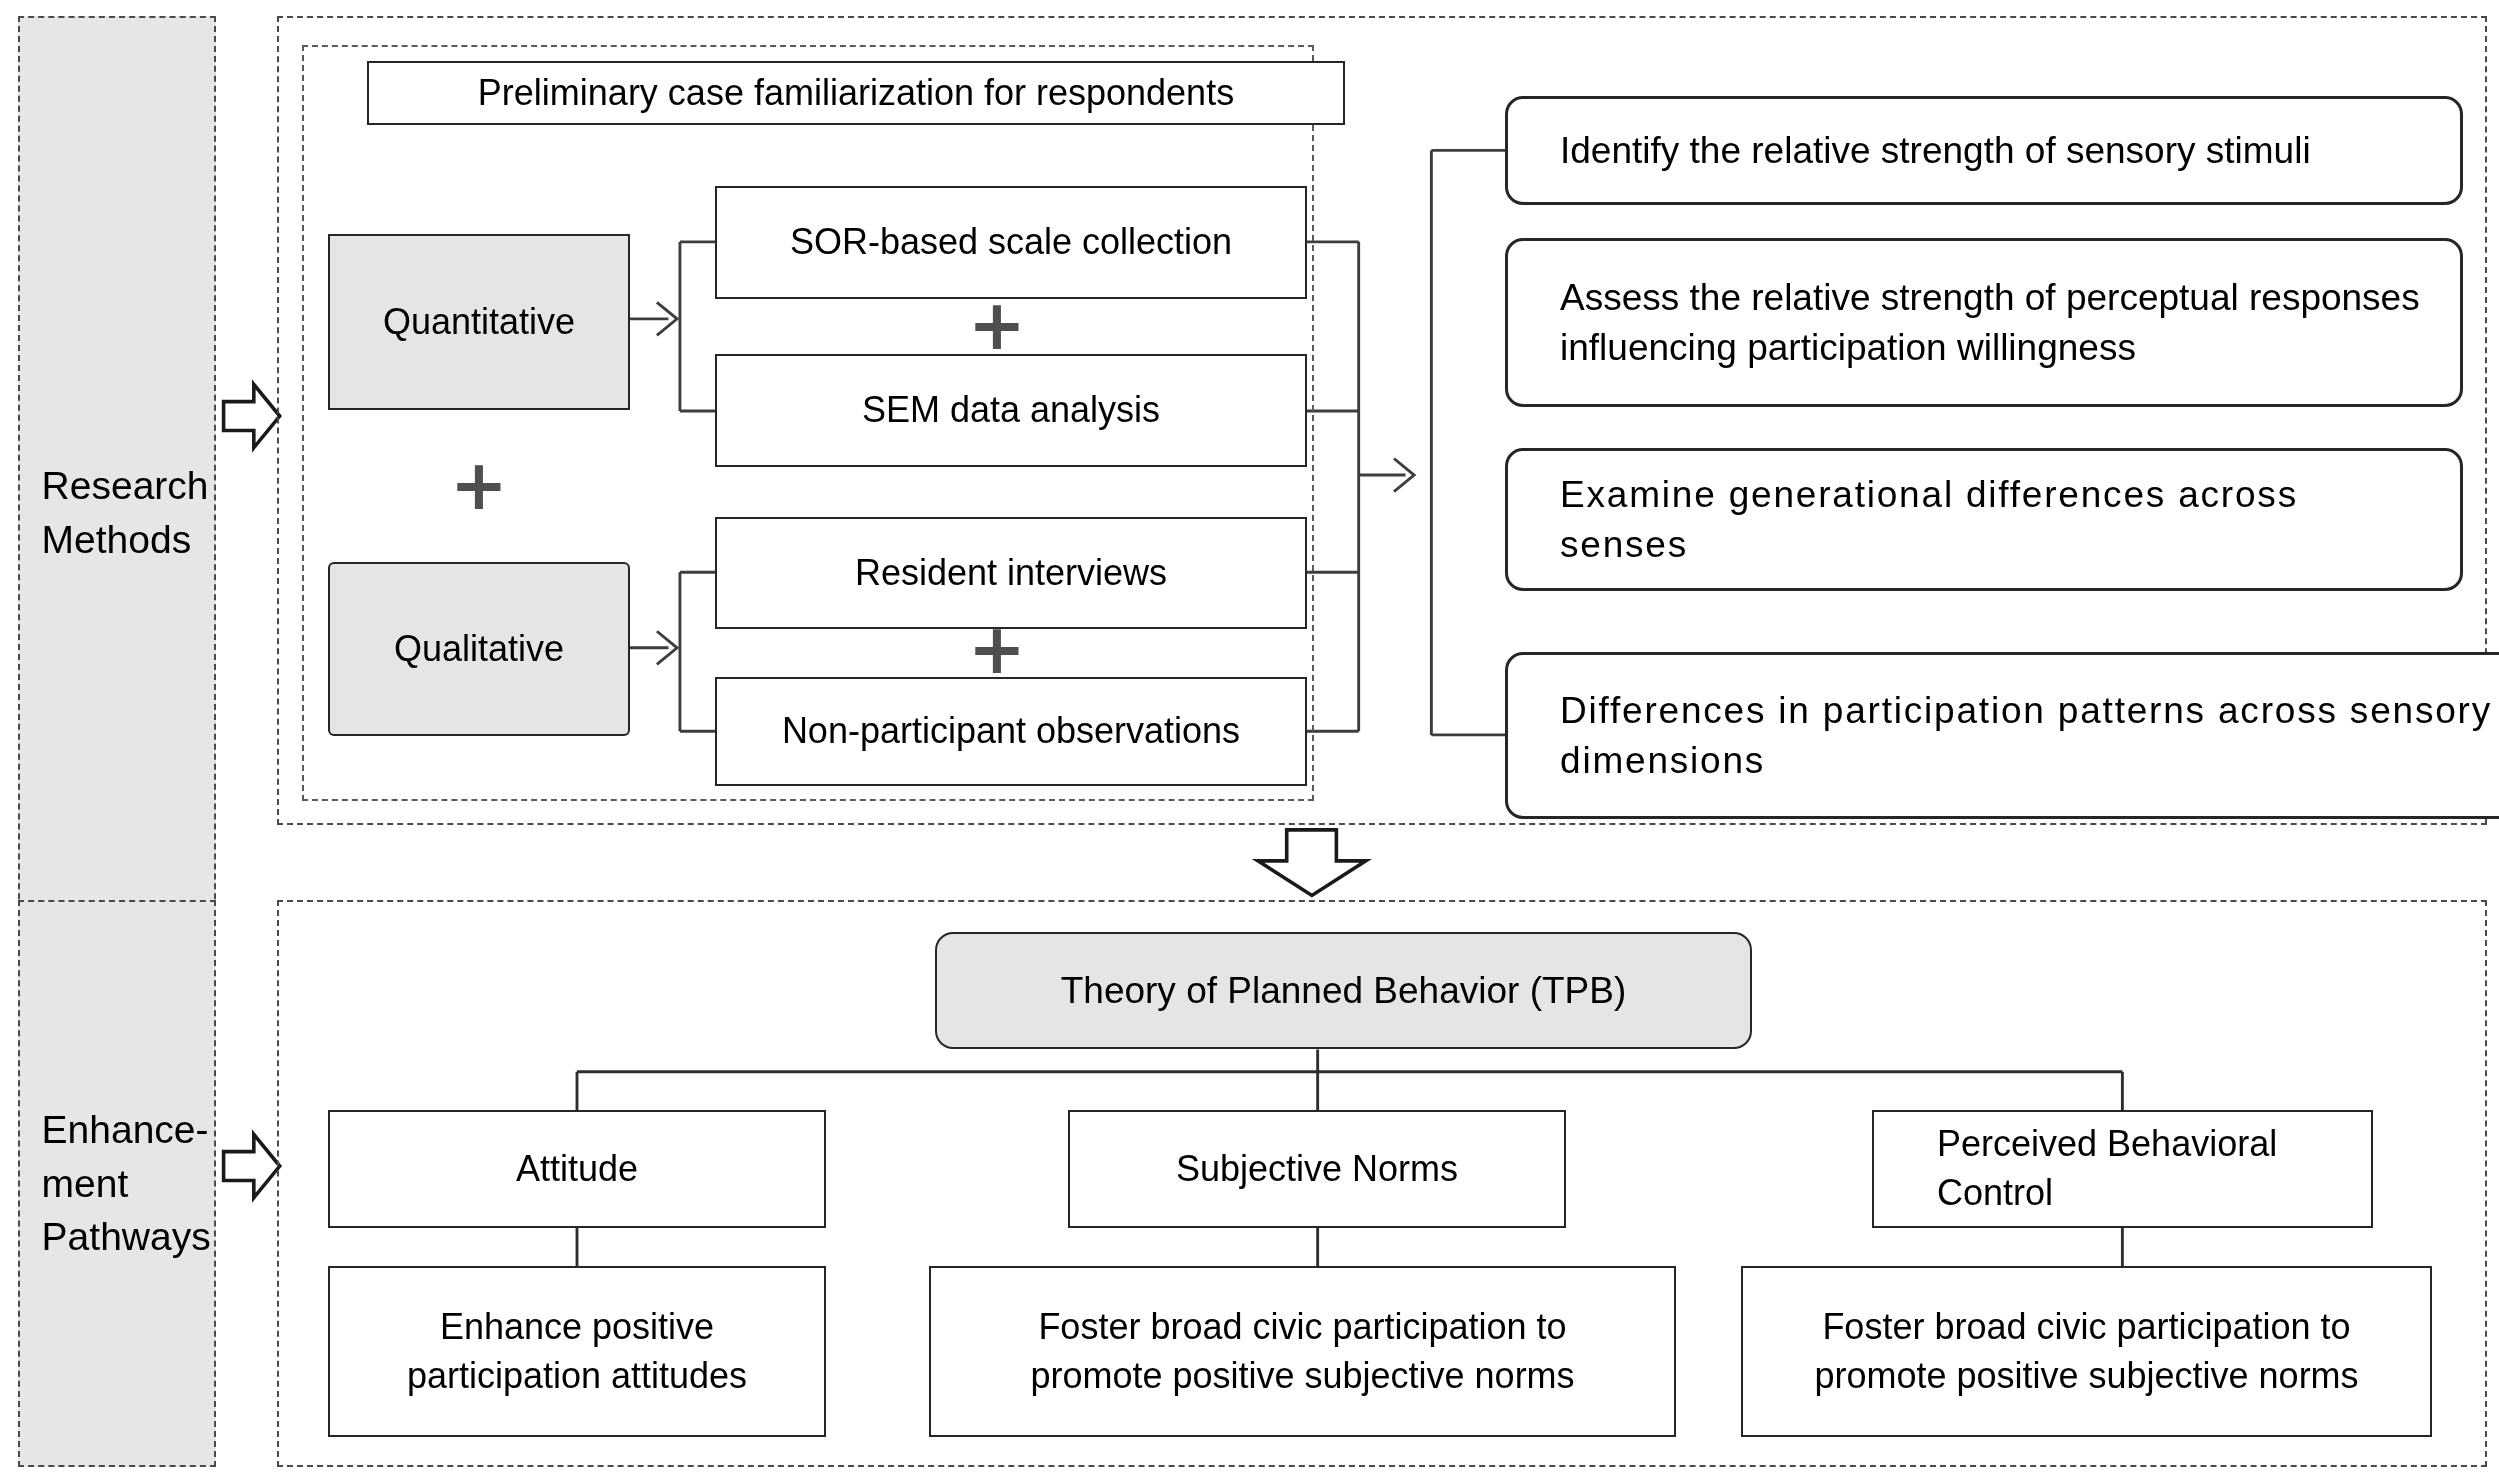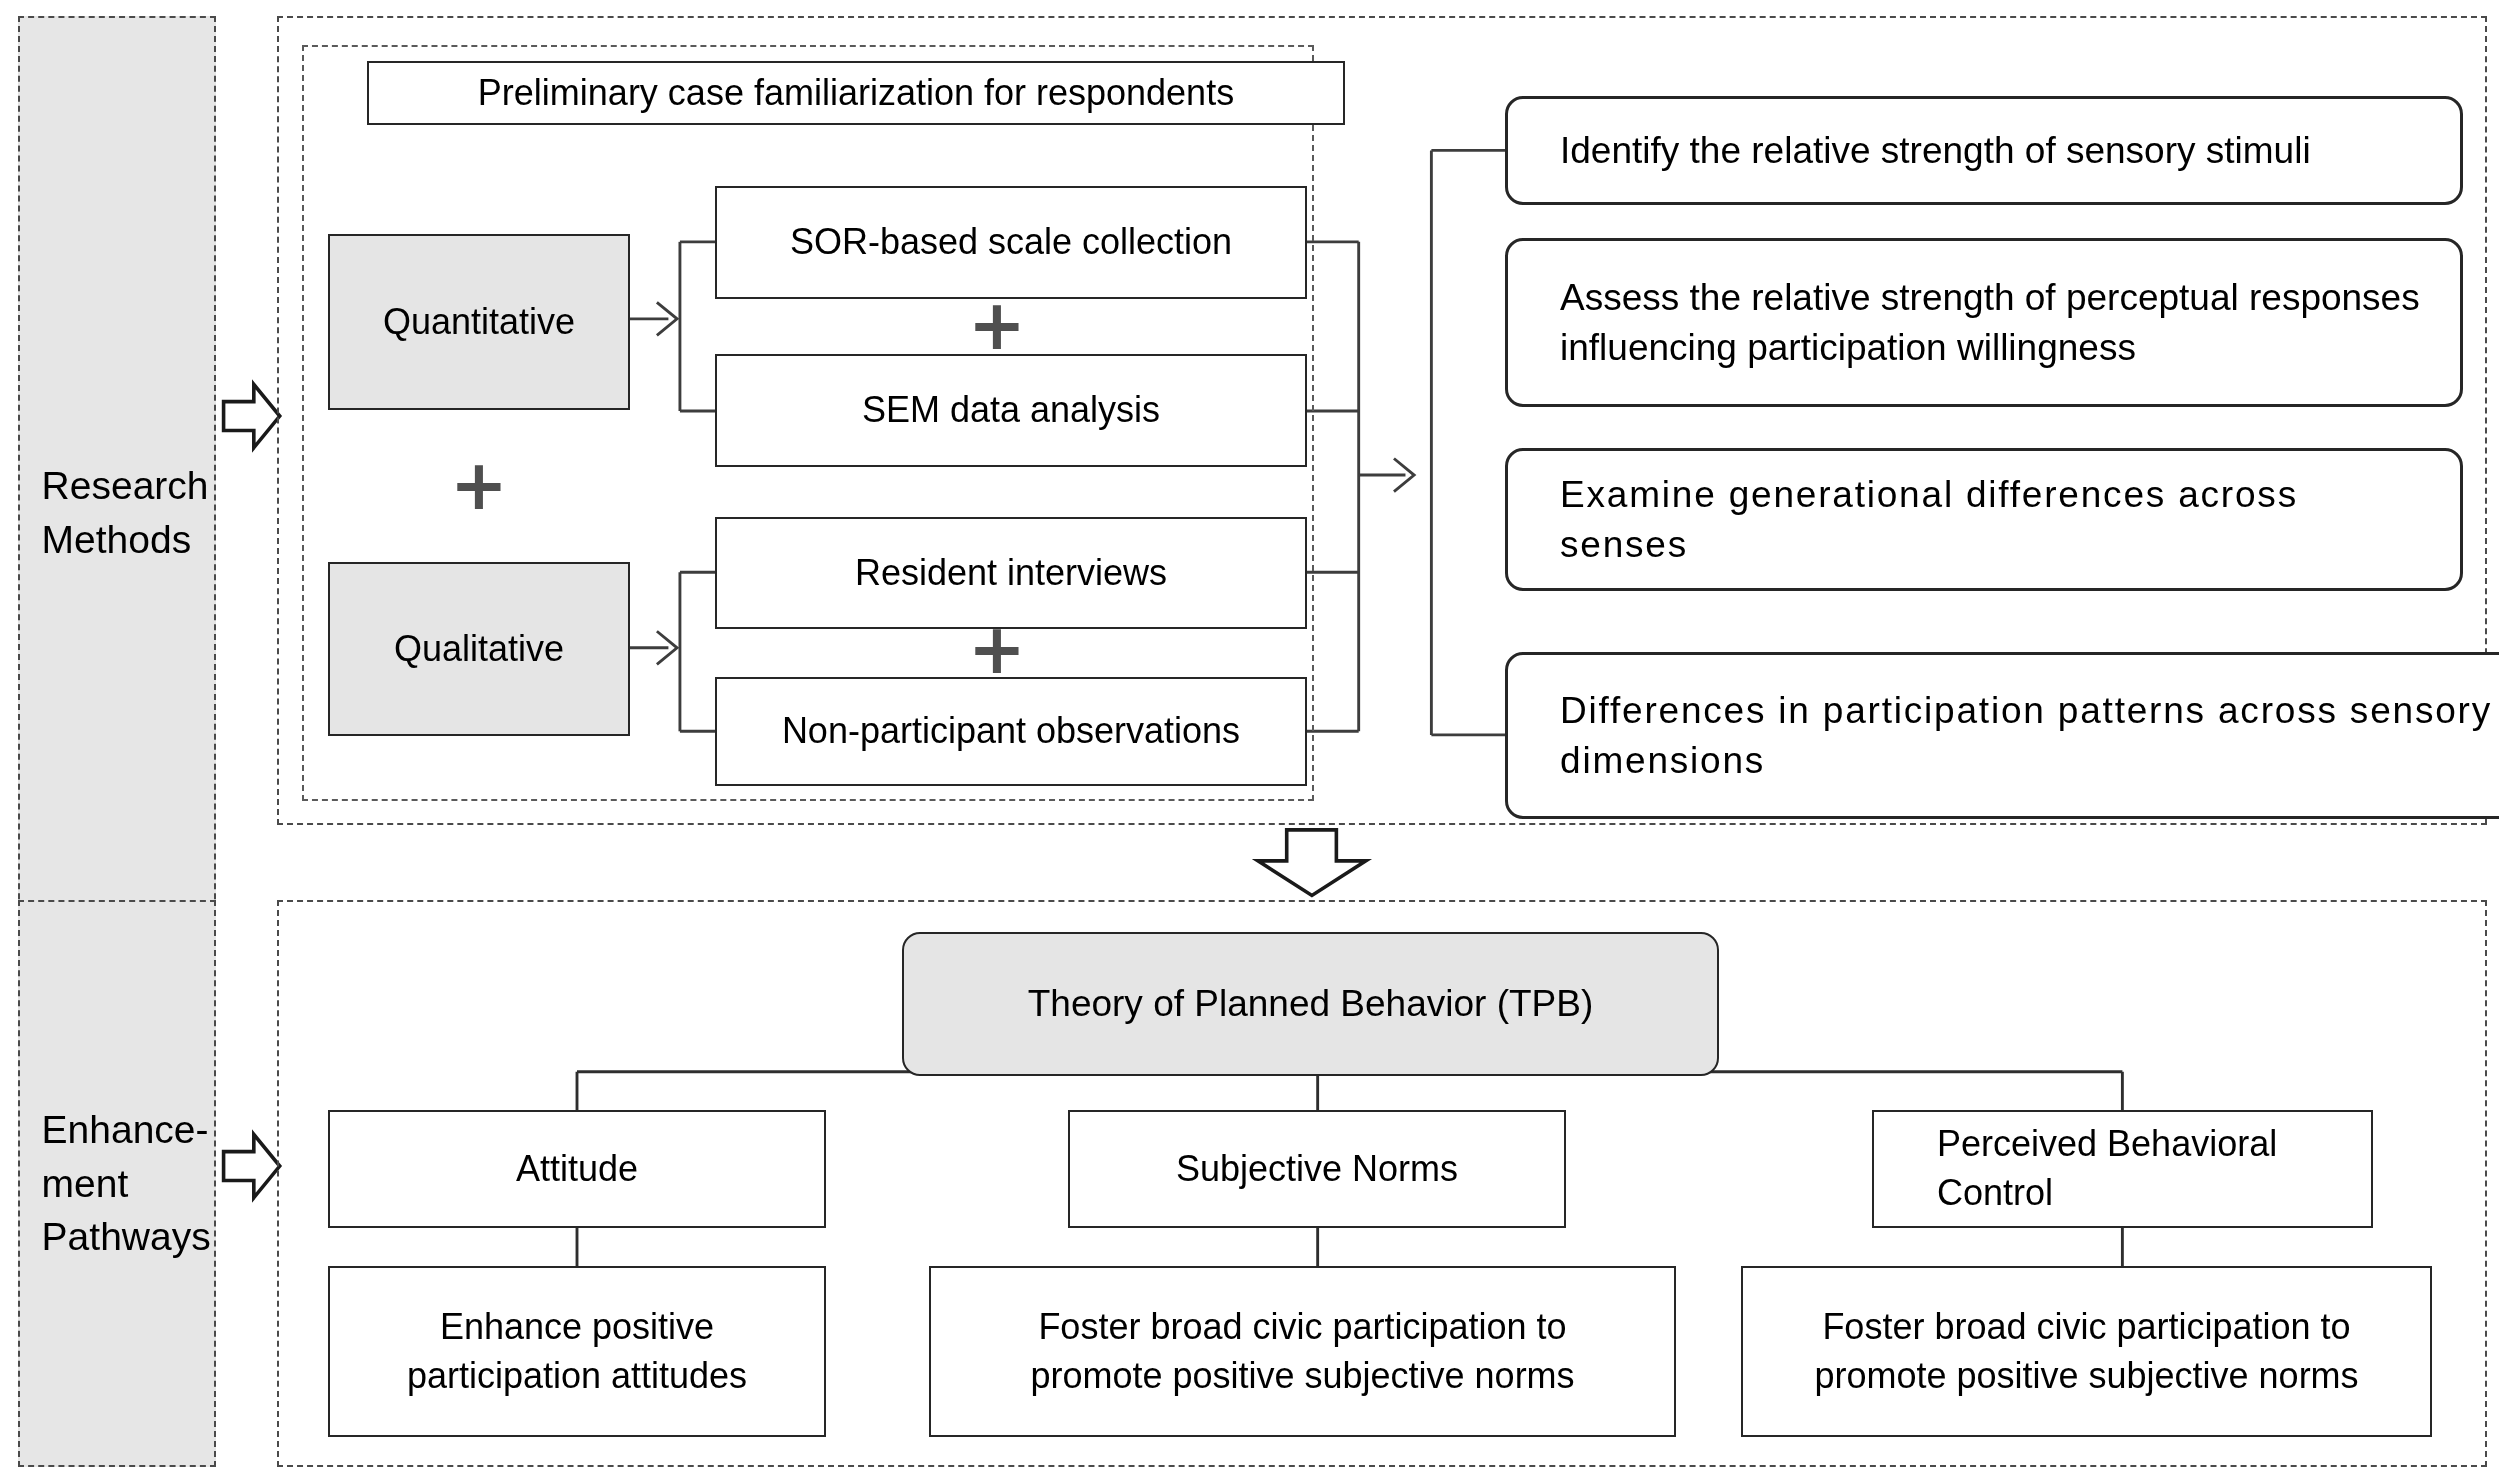--- a/index.html
+++ b/index.html
@@ -101,21 +101,21 @@
   <div class="dashed-panel inner-dashed" style="left:302px; top:45px; width:1012px; height:756px;"></div>
 
   <div class="bx" style="left:324px; top:61px; width:978px; height:64px;margin-left:43px;">
     <span>Preliminary case familiarization for respondents</span>
   </div>
 
   <div class="bx gray" style="left:328px; top:234px; width:302px; height:176px;">
     <span>Quantitative</span>
   </div>
 
-  <div class="bx gray" style="left:328px; top:562px; width:302px; height:174px;">
+  <div class="bx gray" style="left:328px; top:562px; width:302px; height:174px;border-radius:6px;">
     <span>Qualitative</span>
   </div>
 
   <div class="plus" style="left:479px; top:488px;">+</div>
 
   <div class="bx" style="left:715px; top:186px; width:592px; height:113px;">
     <span>SOR-based scale collection</span>
   </div>
 
   <div class="plus" style="left:997px; top:328px;">+</div>
@@ -145,21 +145,21 @@
   <div class="bx thick left big ls" style="left:1505px; top:448px; width:958px; height:143px;">
     <span>Examine generational differences across senses</span>
   </div>
 
   <div class="bx thick left big ls" style="left:1505px; top:652px; width:1150px; height:167px;">
     <span>Differences in participation patterns across sensory dimensions</span>
   </div>
 
   <div class="dashed-panel" style="left:277px; top:900px; width:2210px; height:567px;"></div>
 
-  <div class="bx gray big" style="left:902px; top:932px; width:817px; height:144px;">
+  <div class="bx gray big" style="left:935px; top:932px; width:817px; height:117px;">
     <span>Theory of Planned Behavior (TPB)</span>
   </div>
 
   <div class="bx" style="left:328px; top:1110px; width:498px; height:118px;">
     <span>Attitude</span>
   </div>
 
   <div class="bx" style="left:1068px; top:1110px; width:498px; height:118px;">
     <span>Subjective Norms</span>
   </div>

